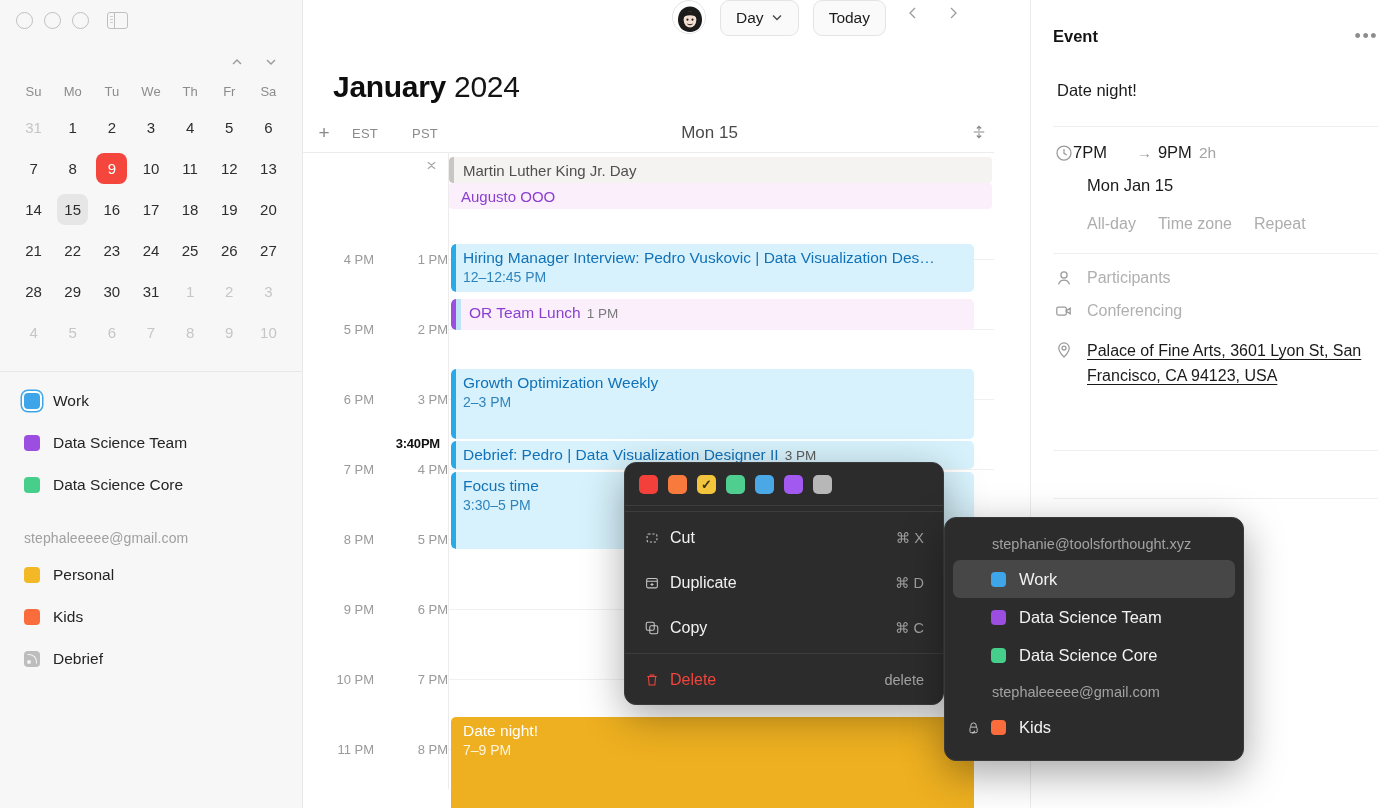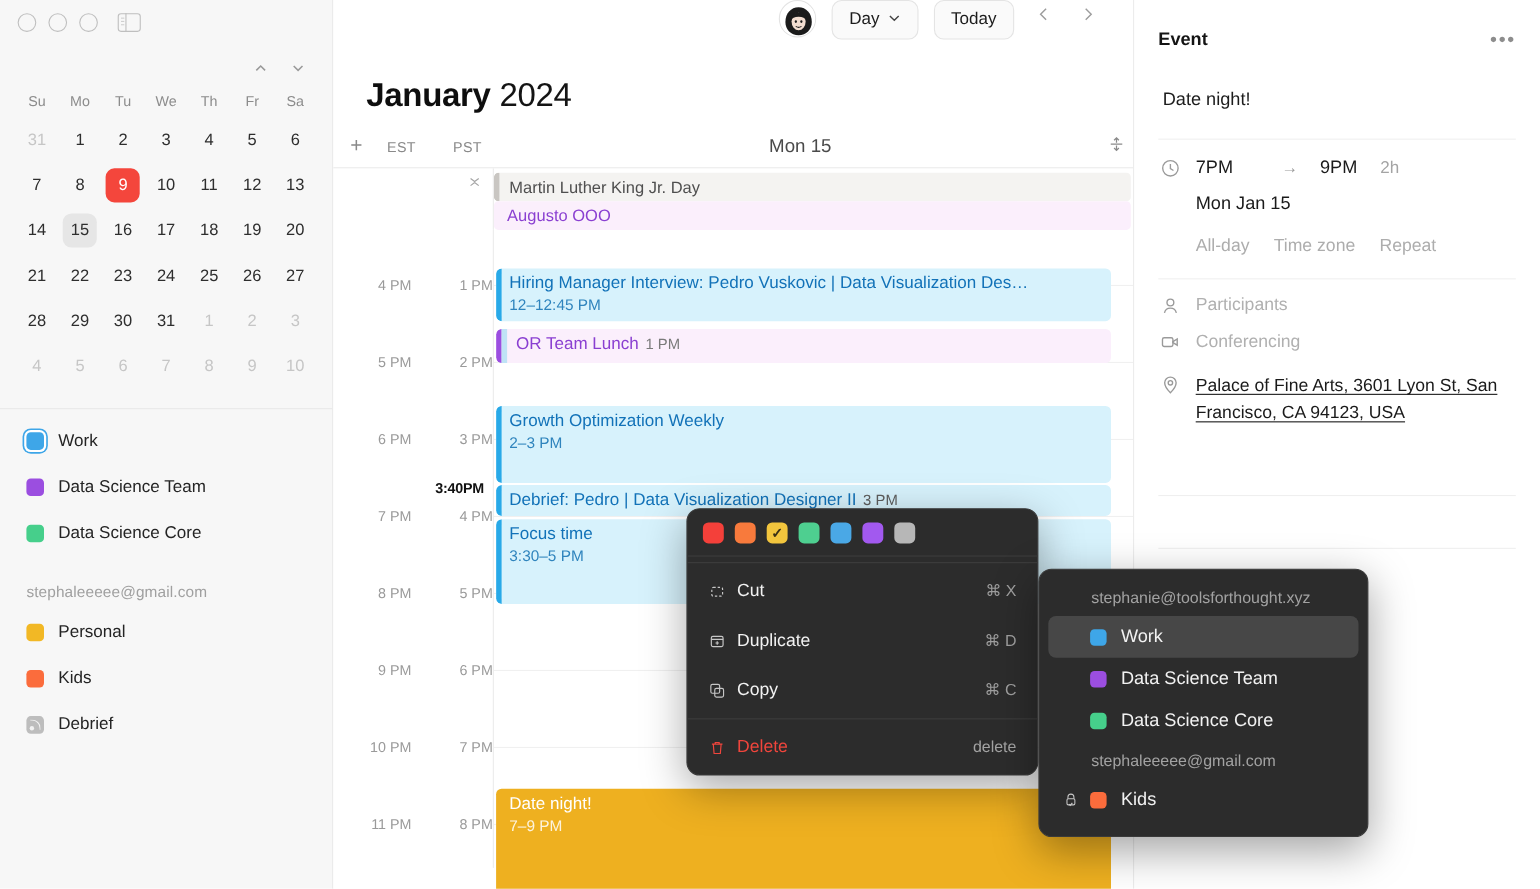--- a/index.html
+++ b/index.html
@@ -170,30 +170,31 @@
   .ev.yellow .tm { color: #fdf3dd; }
   .ev .inline-tm { font-size: 13.5px; color: #6c6c6c; margin-left: 6px; }
   .ev.lilac .inline-tm { color: #7a7a7a; }
   .ev.blue .inline-tm { color: #5d5d5d; }
   .ev .sel-edge { position:absolute; left:5px; top:0; bottom:0; width:5px; background:#bfe3f6; }
 
   
   .rpanel {
     width: 370px; flex: 0 0 370px; border-left: 1px solid #ececec; background: #fff;
     padding: 0 22px;
+    margin-left: 36px;
   }
   .rp-head {
     display: flex; align-items: center; justify-content: space-between;
     padding: 26px 0 0 0;
   }
   .rp-title { font-size: 16.5px; font-weight: 700; color: #141414; }
   .dots { color: #8d8d8d; font-size: 18px; letter-spacing: 1.5px; cursor: pointer; }
   .rp-evname { font-size: 16.5px; color: #1c1c1c; padding: 34px 0 26px 4px; }
   .rp-sep { height: 1px; background: #efefef; }
-  .rp-row { display: flex; align-items: center; gap: 14px; padding: 16px 0 0 2px; }
+  .rp-row { display: flex; align-items: center; padding: 16px 0 0 2px; }
   .rp-ico { width: 18px; height: 18px; color: #9a9a9a; flex: 0 0 18px; }
   .rp-time { font-size: 16.5px; color: #1a1a1a; }
   .rp-arrow { color: #9a9a9a; font-size: 15px; margin: 0 6px 0 30px; }
   .rp-dur { color: #a4a4a4; font-size: 15.5px; margin-left: 7px; }
   .rp-date { font-size: 16.5px; color: #1a1a1a; padding: 14px 0 0 34px; }
   .rp-chips { display: flex; gap: 22px; padding: 20px 0 20px 34px; }
   .rp-chip { font-size: 16px; color: #adadad; cursor: pointer; }
   .rp-field { display: flex; align-items: center; gap: 14px; padding: 15px 0 0 2px; }
   .rp-ph { font-size: 16px; color: #b0b0b0; }
   .rp-loc {

